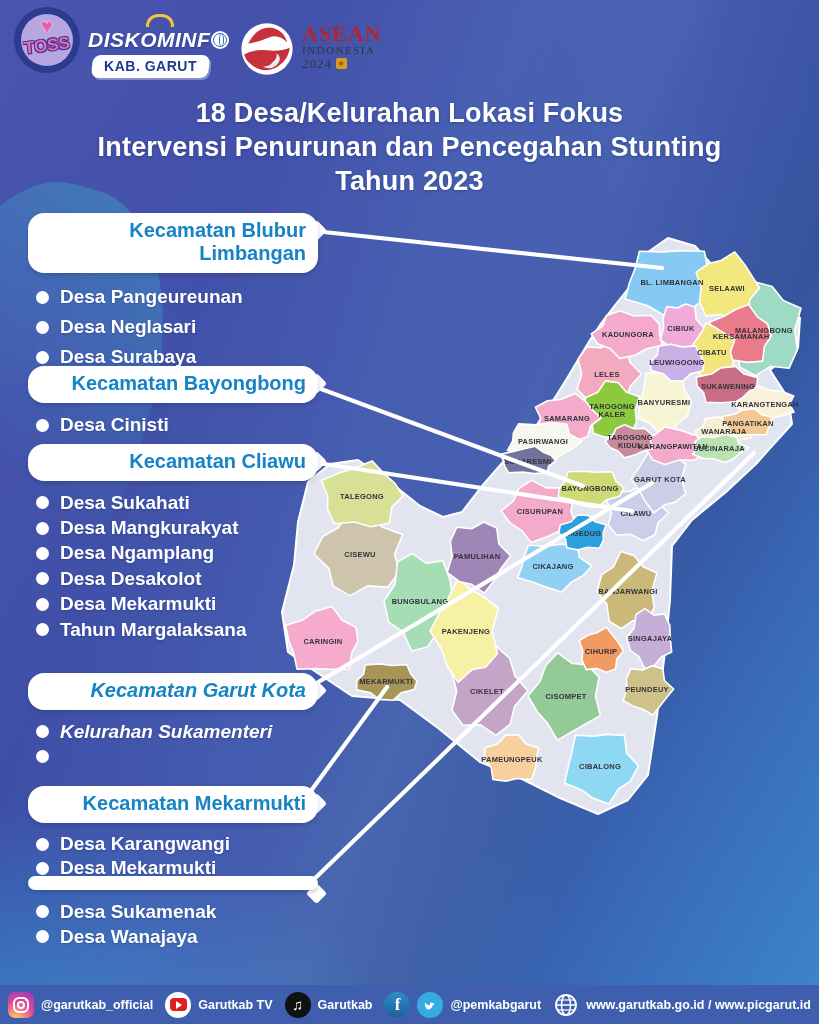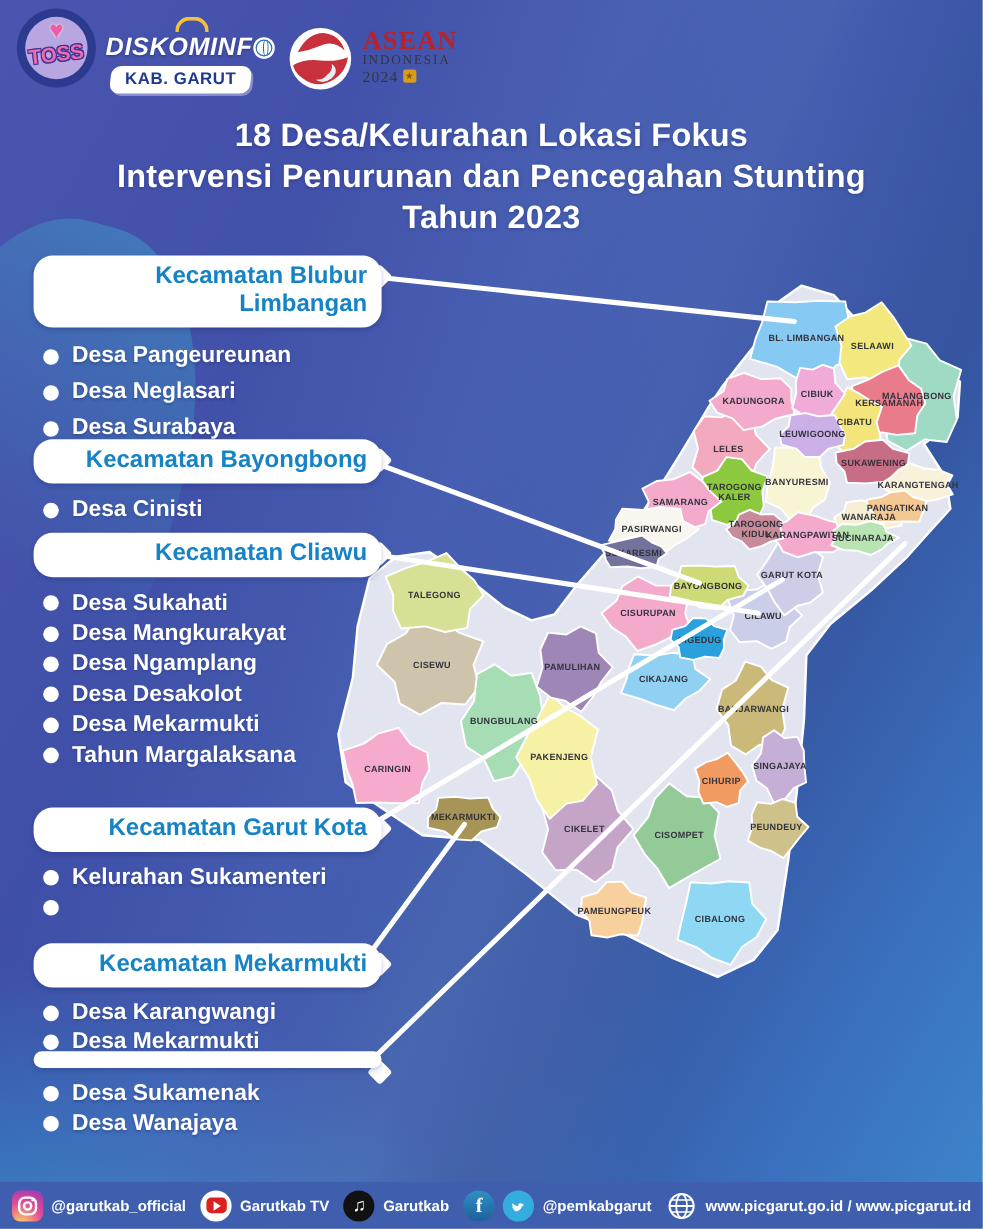--- a/index.html
+++ b/index.html
@@ -284,21 +284,21 @@
           <li>
             <span class="dot"></span>
             <span>Desa Mekarmukti</span>
           </li>
           <li>
             <span class="dot"></span>
             <span>Tahun Margalaksana</span>
           </li>
         </ul>
       </div>
-      <div class="section" style="top: 673px;">
+      <div class="section" style="top: 673px; font-style: italic;">
         <div class="kec-box"><span class="tail"></span><span>Kecamatan Garut Kota</span></div>
         <ul class="desa-list" style="--gap: 25px;">
           <li>
             <span class="dot"></span>
             <span>Kelurahan Sukamenteri</span>
           </li>
           <li>
             <span class="dot"></span>
           </li>
         </ul>
@@ -364,16 +364,16 @@
     <div class="f-item">
       <span class="ic ic-gl">
         <svg width="24" height="24" viewBox="0 0 24 24">
           <circle cx="12" cy="12" r="10" fill="none" stroke="#fff" stroke-width="1.8"></circle>
           <ellipse cx="12" cy="12" rx="4.5" ry="10" fill="none" stroke="#fff" stroke-width="1.5"></ellipse>
           <line x1="2" y1="12" x2="22" y2="12" stroke="#fff" stroke-width="1.5"></line>
           <line x1="3.5" y1="7" x2="20.5" y2="7" stroke="#fff" stroke-width="1.2"></line>
           <line x1="3.5" y1="17" x2="20.5" y2="17" stroke="#fff" stroke-width="1.2"></line>
         </svg>
       </span>
-      <span>www.picgarut.go.id / www.picgarut.id</span>
+      <span>www.garutkab.go.id / www.picgarut.id</span>
     </div>
   </div>
 </div>
 
 </body></html>

